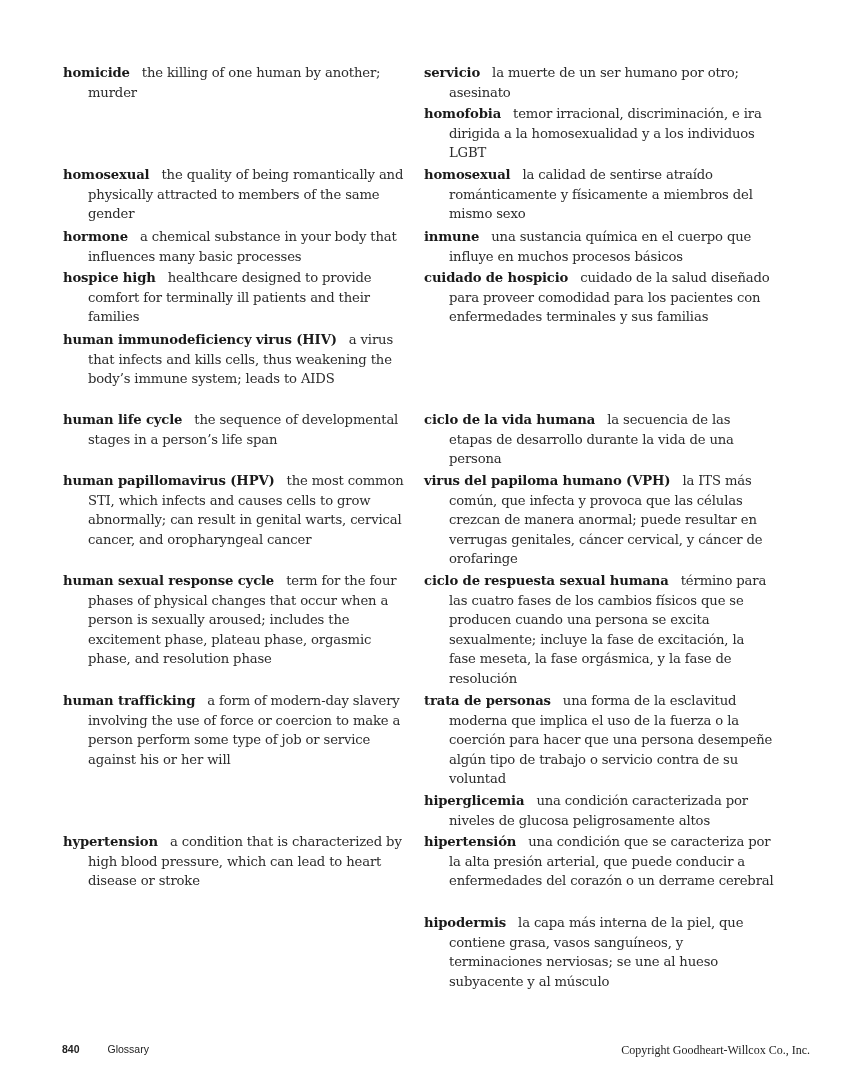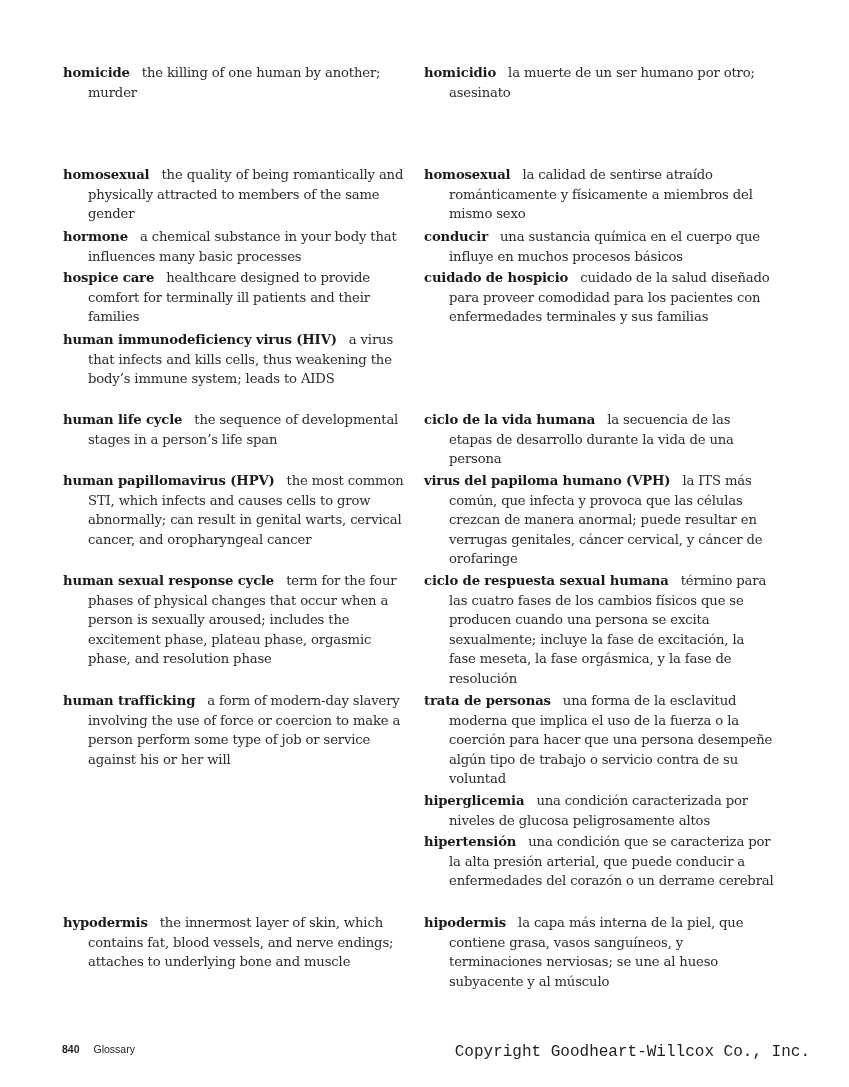--- a/index.html
+++ b/index.html
@@ -17,45 +17,46 @@
     letter-spacing: -0.15px;
   }
   .col-en { left: 63px; width: 350px; }
   .col-es { left: 424px; width: 350px; }
   .term { font-weight: bold; color: #1a1a1a; }
   .gap { display: inline-block; width: 12px; }
   .footer-left {
     position: absolute; left: 62px; top: 1043px;
     font-family: "Liberation Sans", sans-serif; font-size: 10.5px; color: #222;
   }
-  .footer-left .num { font-weight: bold; margin-right: 14px; }
+  .footer-left .num { font-weight: bold; margin-right: 28px; }
   .footer-right {
     position: absolute; right: 87px; top: 1043px;
-    font-family: Liberation Mono, monospace; font-size: 16px; color: #222;
+    font-family: Liberation Serif, serif; font-size: 12px; color: #222;
   }
 </style>
 </head>
 <body>
 
 <div class="page">
 
   <div class="entry col-en" style="top:63px"><span class="term">homicide</span><span class="gap"></span><span>the killing of one human by another; murder</span></div>
   <div class="entry col-en" style="top:227px"><span class="term">hormone</span><span class="gap"></span><span>a chemical substance in your body that influences many basic processes</span></div>
   <div class="entry col-en" style="top:165px"><span class="term">homosexual</span><span class="gap"></span><span>the quality of being romantically and physically attracted to members of the same gender</span></div>
-  <div class="entry col-en" style="top:268px"><span class="term">hospice care</span><span class="gap"></span><span>healthcare designed to provide comfort for terminally ill patients and their families</span></div>
+  <div class="entry col-en" style="top:268px"><span class="term">hospice high</span><span class="gap"></span><span>healthcare designed to provide comfort for terminally ill patients and their families</span></div>
   <div class="entry col-en" style="top:330px"><span class="term">human immunodeficiency virus (HIV)</span><span class="gap"></span><span>a virus that infects and kills cells, thus weakening the body’s immune system; leads to AIDS</span></div>
   <div class="entry col-en" style="top:471px"><span class="term">human papillomavirus (HPV)</span><span class="gap"></span><span>the most common STI, which infects and causes cells to grow abnormally; can result in genital warts, cervical cancer, and oropharyngeal cancer</span></div>
   <div class="entry col-en" style="top:410px"><span class="term">human life cycle</span><span class="gap"></span><span>the sequence of developmental stages in a person’s life span</span></div>
   <div class="entry col-en" style="top:571px"><span class="term">human sexual response cycle</span><span class="gap"></span><span>term for the four phases of physical changes that occur when a person is sexually aroused; includes the excitement phase, plateau phase, orgasmic phase, and resolution phase</span></div>
   <div class="entry col-en" style="top:691px"><span class="term">human trafficking</span><span class="gap"></span><span>a form of modern-day slavery involving the use of force or coercion to make a person perform some type of job or service against his or her will</span></div>
-  <div class="entry col-en" style="top:913px"><span class="term">hypodermis</span><span class="gap"></span><span>the innermost layer of skin, which contains fat, blood vessels, and nerve endings; attaches to underlying bone and muscle</span></div>
+  <div class="entry col-en" style="top:832px"><span class="term">hypertension</span><span class="gap"></span><span>a condition that is characterized by high blood pressure, which can lead to heart disease or stroke</span></div>
 
-  <div class="entry col-es" style="top:63px"><span class="term">homicidio</span><span class="gap"></span><span>la muerte de un ser humano por otro; asesinato</span></div>
+  <div class="entry col-es" style="top:63px"><span class="term">servicio</span><span class="gap"></span><span>la muerte de un ser humano por otro; asesinato</span></div>
+  <div class="entry col-es" style="top:104px"><span class="term">homofobia</span><span class="gap"></span><span>temor irracional, discriminación, e ira dirigida a la homosexualidad y a los individuos LGBT</span></div>
   <div class="entry col-es" style="top:165px"><span class="term">homosexual</span><span class="gap"></span><span>la calidad de sentirse atraído románticamente y físicamente a miembros del mismo sexo</span></div>
-  <div class="entry col-es" style="top:227px"><span class="term">conducir</span><span class="gap"></span><span>una sustancia química en el cuerpo que influye en muchos procesos básicos</span></div>
+  <div class="entry col-es" style="top:227px"><span class="term">inmune</span><span class="gap"></span><span>una sustancia química en el cuerpo que influye en muchos procesos básicos</span></div>
   <div class="entry col-es" style="top:268px"><span class="term">cuidado de hospicio</span><span class="gap"></span><span>cuidado de la salud diseñado para proveer comodidad para los pacientes con enfermedades terminales y sus familias</span></div>
   <div class="entry col-es" style="top:410px"><span class="term">ciclo de la vida humana</span><span class="gap"></span><span>la secuencia de las etapas de desarrollo durante la vida de una persona</span></div>
   <div class="entry col-es" style="top:471px"><span class="term">virus del papiloma humano (VPH)</span><span class="gap"></span><span>la ITS más común, que infecta y provoca que las células crezcan de manera anormal; puede resultar en verrugas genitales, cáncer cervical, y cáncer de orofaringe</span></div>
   <div class="entry col-es" style="top:571px"><span class="term">ciclo de respuesta sexual humana</span><span class="gap"></span><span>término para las cuatro fases de los cambios físicos que se producen cuando una persona se excita sexualmente; incluye la fase de excitación, la fase meseta, la fase orgásmica, y la fase de resolución</span></div>
   <div class="entry col-es" style="top:691px"><span class="term">trata de personas</span><span class="gap"></span><span>una forma de la esclavitud moderna que implica el uso de la fuerza o la coerción para hacer que una persona desempeñe algún tipo de trabajo o servicio contra de su voluntad</span></div>
   <div class="entry col-es" style="top:791px"><span class="term">hiperglicemia</span><span class="gap"></span><span>una condición caracterizada por niveles de glucosa peligrosamente altos</span></div>
   <div class="entry col-es" style="top:832px"><span class="term">hipertensión</span><span class="gap"></span><span>una condición que se caracteriza por la alta presión arterial, que puede conducir a enfermedades del corazón o un derrame cerebral</span></div>
   <div class="entry col-es" style="top:913px"><span class="term">hipodermis</span><span class="gap"></span><span>la capa más interna de la piel, que contiene grasa, vasos sanguíneos, y terminaciones nerviosas; se une al hueso subyacente y al músculo</span></div>
 
   <div class="footer-left">

